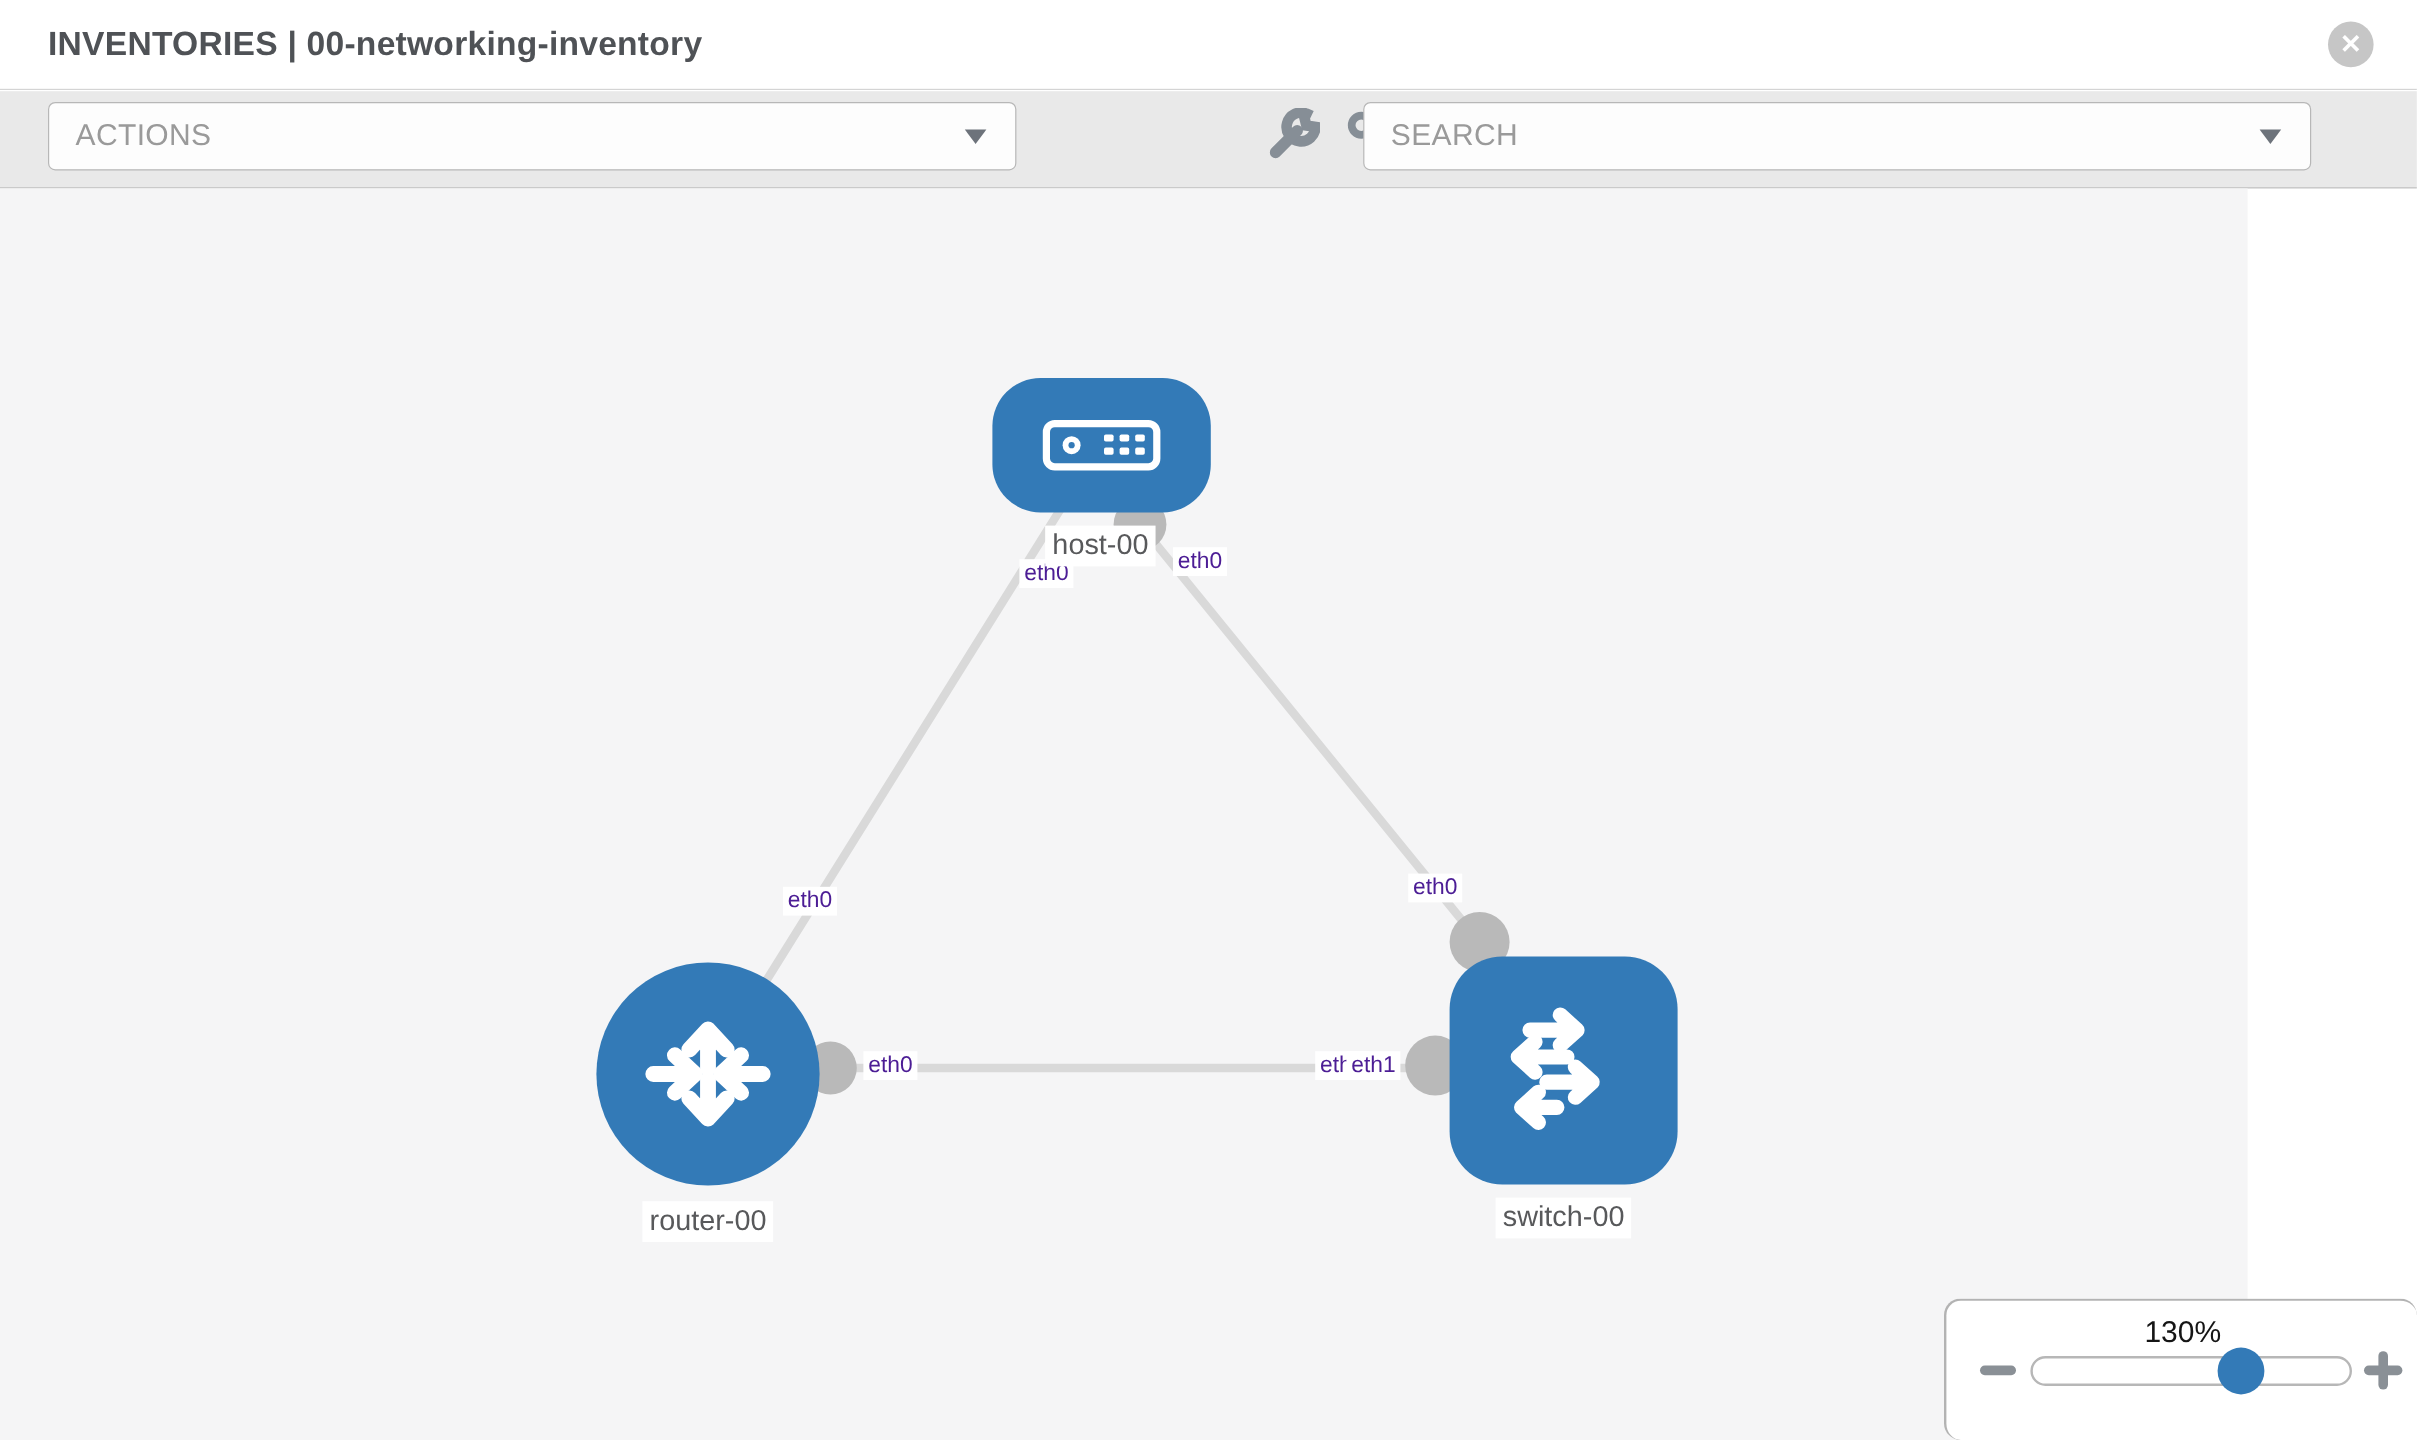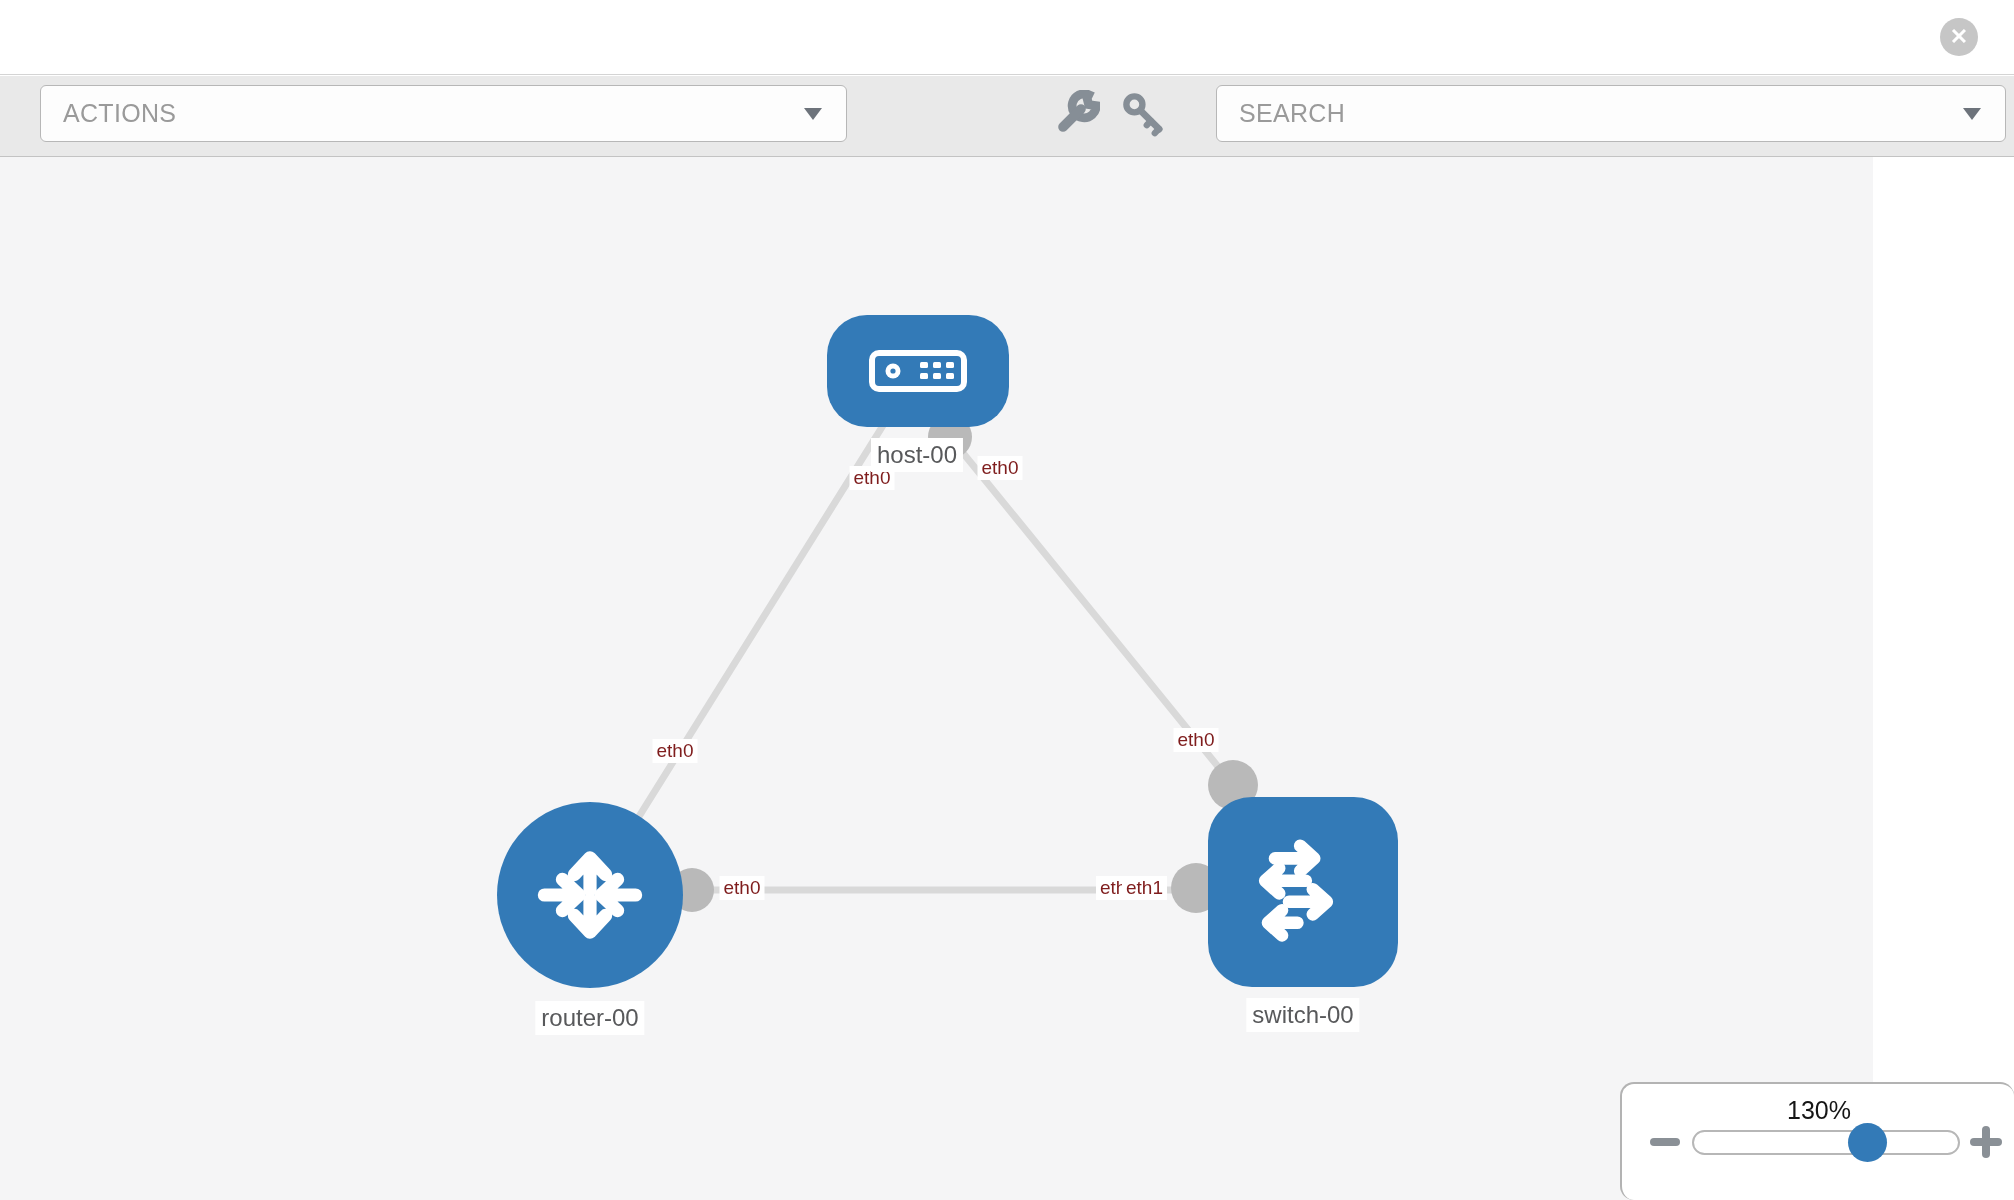--- a/index.html
+++ b/index.html
@@ -16,39 +16,39 @@
                display:flex; align-items:center; justify-content:center; }
   .close-x { color:#ffffff; font-size:22px; font-weight:800; line-height:1; }
 
   
   .toolbar { position:absolute; left:0; top:76px; width:2014px; height:81px;
              background:#e9e9e9; border-bottom:1px solid #c3c3c3; }
   .dd-box { position:absolute; top:9px; height:57px; background:#fdfdfd;
             border:1px solid #b7b7b7; border-radius:6px;
             display:flex; align-items:center; cursor:pointer; }
   .dd-box.actions { left:40px; width:807px; }
-  .dd-box.search  { left:1216px; width:790px; }
+  .dd-box.search  { left:1136px; width:790px; }
   .dd-label { margin-left:22px; font-size:25px; color:#9a9a9a; letter-spacing:.3px;text-align:center; }
   .dd-arrow { position:absolute; right:24px; top:50%; transform:translateY(-50%);
               width:0; height:0; border-left:9px solid transparent;
               border-right:9px solid transparent; border-top:12px solid #6d737b; }
   .tool-icon { position:absolute; top:14px; width:48px; height:48px; cursor:pointer; }
   .tool-icon.wrench { left:1052px; }
   .tool-icon.key    { left:1120px; }
 
   
   .canvas { position:absolute; left:0; top:157px; width:1873px; height:1043px;
             background:#f5f5f6; }
   .canvas svg.topo { position:absolute; left:0; top:0; }
 
   .node-label { position:absolute; transform:translate(-50%,-50%);
                 background:#ffffff; color:#58595b; font-size:24px;
                 padding:3px 6px; white-space:nowrap; z-index:5; }
   .if-label { position:absolute; transform:translate(-50%,-50%);
-              background:#ffffff; color:#7f1d1d; font-size:19px;
+              background:#ffffff; color:#4c1d95; font-size:19px;
               padding:1px 4px; white-space:nowrap; z-index:4; }
   .if-label.anchored { transform:translateY(-50%); }
   .if-back  { z-index:3; }
   .if-front { z-index:4;text-align:right; }
 
   
   .zoom-panel { position:absolute; left:1620px; top:1082px; width:394px; height:118px;
                 background:#ffffff; border:2px solid #b3b3b3; border-right:none; border-bottom:none; }
   .zoom-value { position:absolute; left:0; top:12px; width:394px; text-align:center;
                 font-size:25px; color:#151515; }
@@ -61,20 +61,21 @@
                        border-radius:4px; background:#8a9096; }
   .zoom-track { position:absolute; left:70px; top:46px; width:268px; height:25px;
                 background:#ffffff; border:2px solid #b7b7b7; border-radius:13px; cursor:pointer; }
   .zoom-thumb { position:absolute; left:154px; top:-9px; width:39px; height:39px;
                 border-radius:50%; background:#337ab7; cursor:pointer; }
 </style>
 </head>
 <body>
 
 <div class="header">
+  <div class="header-title">INVENTORIES | 00-networking-inventory</div>
   <div class="close-btn">
     <span class="close-x">✕</span>
   </div>
 </div>
 
 <div class="toolbar">
   <div class="dd-box actions">
     <span class="dd-label">ACTIONS</span>
     <span class="dd-arrow"></span>
   </div>

